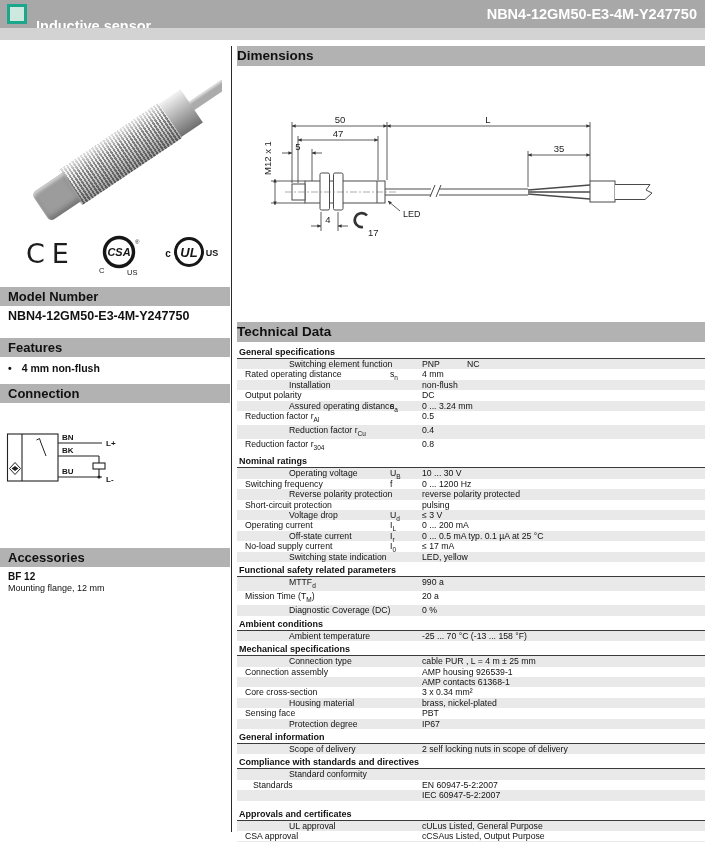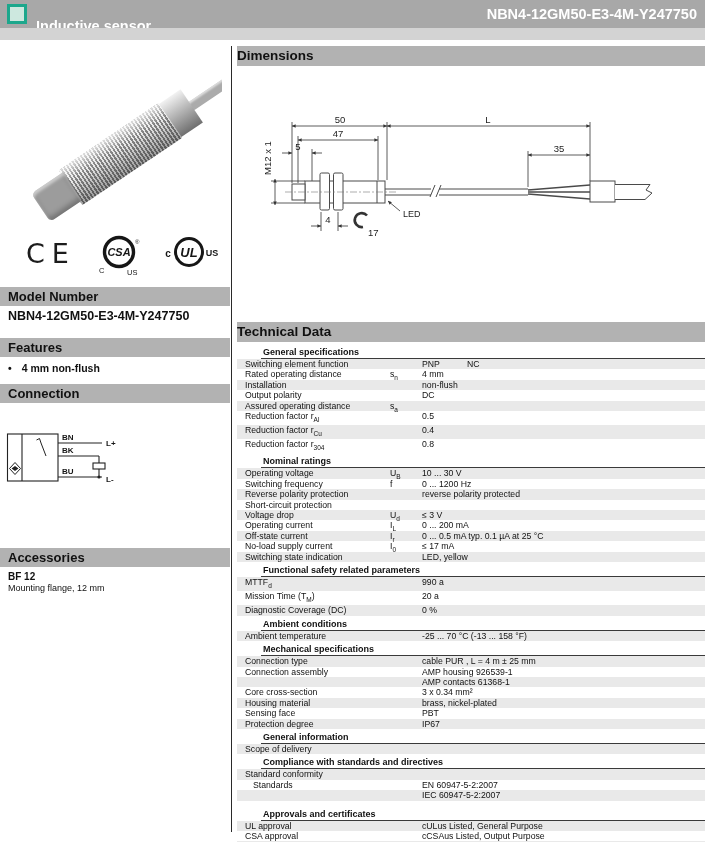--- a/index.html
+++ b/index.html
@@ -41,23 +41,23 @@
        font-weight:500;font-family:"DejaVu Sans",sans-serif;}
   .model-number{position:absolute;left:8px;top:309px;font-size:12.5px;font-weight:bold;}
   .feature-item{position:absolute;left:8px;top:362px;font-size:10.5px;font-weight:bold;}
   .feature-item::before{content:"•";margin-right:10px;}
   .accessory-name{position:absolute;left:8px;top:571px;font-size:10px;font-weight:bold;}
   .accessory-desc{position:absolute;left:8px;top:583px;font-size:9px;}
 
   
   .tech-table{position:absolute;left:237px;top:344px;width:468px;}
   .sec{font-size:9px;font-weight:bold;border-bottom:1px solid #3a3a3a;
-       padding:1px 0 1px 2px;margin-top:2px;margin-left:24px;}
+       padding:1px 0 1px 2px;margin-top:2px;}
   .trow{position:relative;min-height:10.4px;line-height:10.4px;font-size:8.7px;}
-  .trow.g{background:#e9e9e9;}
+  .trow.g{background:#e9e9e9;padding-left:44px;}
   .trow .lab{display:inline-block;padding-left:8px;}
   .trow.ind2 .lab{padding-left:16px;}
   .trow .sym{position:absolute;left:153px;top:0;}
   .trow .val{position:absolute;left:185px;top:0;width:280px;}
   .trow .val2{position:absolute;left:230px;top:0;}
   .trow sub, .sec sub{font-size:6.5px;}
   .gaprow{height:5px;}
 
   svg text{font-family:"Liberation Sans","DejaVu Sans",sans-serif;}
 </style>
@@ -214,50 +214,50 @@
   </g>
 </svg>
 
 <div class="rbar" style="top:322px">Technical Data</div>
 <div class="tech-table">
     <div class="sec">General specifications</div>
     <div class="trow g"><span class="lab">Switching element function</span><span class="val">PNP</span><span class="val2">NC</span></div>
     <div class="trow"><span class="lab">Rated operating distance</span><span class="sym">s<sub>n</sub></span><span class="val">4 mm</span></div>
     <div class="trow g"><span class="lab">Installation</span><span class="val">non-flush</span></div>
     <div class="trow"><span class="lab">Output polarity</span><span class="val">DC</span></div>
-    <div class="trow g"><span class="lab">Assured operating distance</span><span class="sym">s<sub>a</sub></span></div>
+    <div class="trow g"><span class="lab">Assured operating distance</span><span class="sym">s<sub>a</sub></span><span class="val">0 ... 3.24 mm</span></div>
     <div class="trow"><span class="lab">Reduction factor r<sub>Al</sub></span><span class="val">0.5</span></div>
     <div class="trow g"><span class="lab">Reduction factor r<sub>Cu</sub></span><span class="val">0.4</span></div>
     <div class="trow"><span class="lab">Reduction factor r<sub>304</sub></span><span class="val">0.8</span></div>
     <div class="sec">Nominal ratings</div>
     <div class="trow g"><span class="lab">Operating voltage</span><span class="sym">U<sub>B</sub></span><span class="val">10 ... 30 V</span></div>
     <div class="trow"><span class="lab">Switching frequency</span><span class="sym">f</span><span class="val">0 ... 1200 Hz</span></div>
     <div class="trow g"><span class="lab">Reverse polarity protection</span><span class="val">reverse polarity protected</span></div>
-    <div class="trow"><span class="lab">Short-circuit protection</span></div>
+    <div class="trow"><span class="lab">Short-circuit protection</span><span class="val">pulsing</span></div>
     <div class="trow g"><span class="lab">Voltage drop</span><span class="sym">U<sub>d</sub></span><span class="val">≤ 3 V</span></div>
     <div class="trow"><span class="lab">Operating current</span><span class="sym">I<sub>L</sub></span><span class="val">0 ... 200 mA</span></div>
     <div class="trow g"><span class="lab">Off-state current</span><span class="sym">I<sub>r</sub></span><span class="val">0 ... 0.5 mA typ. 0.1 µA at 25 °C</span></div>
     <div class="trow"><span class="lab">No-load supply current</span><span class="sym">I<sub>0</sub></span><span class="val">≤ 17 mA</span></div>
     <div class="trow g"><span class="lab">Switching state indication</span><span class="val">LED, yellow</span></div>
     <div class="sec">Functional safety related parameters</div>
     <div class="trow g"><span class="lab">MTTF<sub>d</sub></span><span class="val">990 a</span></div>
     <div class="trow"><span class="lab">Mission Time (T<sub>M</sub>)</span><span class="val">20 a</span></div>
     <div class="trow g"><span class="lab">Diagnostic Coverage (DC)</span><span class="val">0 %</span></div>
     <div class="sec">Ambient conditions</div>
     <div class="trow g"><span class="lab">Ambient temperature</span><span class="val">-25 ... 70 °C (-13 ... 158 °F)</span></div>
     <div class="sec">Mechanical specifications</div>
     <div class="trow g"><span class="lab">Connection type</span><span class="val">cable PUR , L = 4 m ± 25 mm</span></div>
     <div class="trow"><span class="lab">Connection assembly</span><span class="val">AMP housing 926539-1</span></div>
     <div class="trow g"><span class="lab"></span><span class="val">AMP contacts 61368-1</span></div>
     <div class="trow"><span class="lab">Core cross-section</span><span class="val">3 x 0.34 mm²</span></div>
     <div class="trow g"><span class="lab">Housing material</span><span class="val">brass, nickel-plated</span></div>
     <div class="trow"><span class="lab">Sensing face</span><span class="val">PBT</span></div>
     <div class="trow g"><span class="lab">Protection degree</span><span class="val">IP67</span></div>
     <div class="sec">General information</div>
-    <div class="trow g"><span class="lab">Scope of delivery</span></div>
+    <div class="trow g"><span class="lab">Scope of delivery</span><span class="val">2 self locking nuts in scope of delivery</span></div>
     <div class="sec">Compliance with standards and directives</div>
     <div class="trow g"><span class="lab">Standard conformity</span></div>
     <div class="trow ind2"><span class="lab">Standards</span><span class="val">EN 60947-5-2:2007</span></div>
     <div class="trow g ind2"><span class="lab"></span><span class="val">IEC 60947-5-2:2007</span></div>
     <div class="gaprow"></div>
     <div class="sec">Approvals and certificates</div>
     <div class="trow g"><span class="lab">UL approval</span><span class="val">cULus Listed, General Purpose</span></div>
     <div class="trow"><span class="lab">CSA approval</span><span class="val">cCSAus Listed, Output Purpose</span></div>
     <div class="trow g"><span class="lab">CCC approval</span><span class="val">CCC approval / marking not required for products rated ≤36 V</span></div>
   </div>

